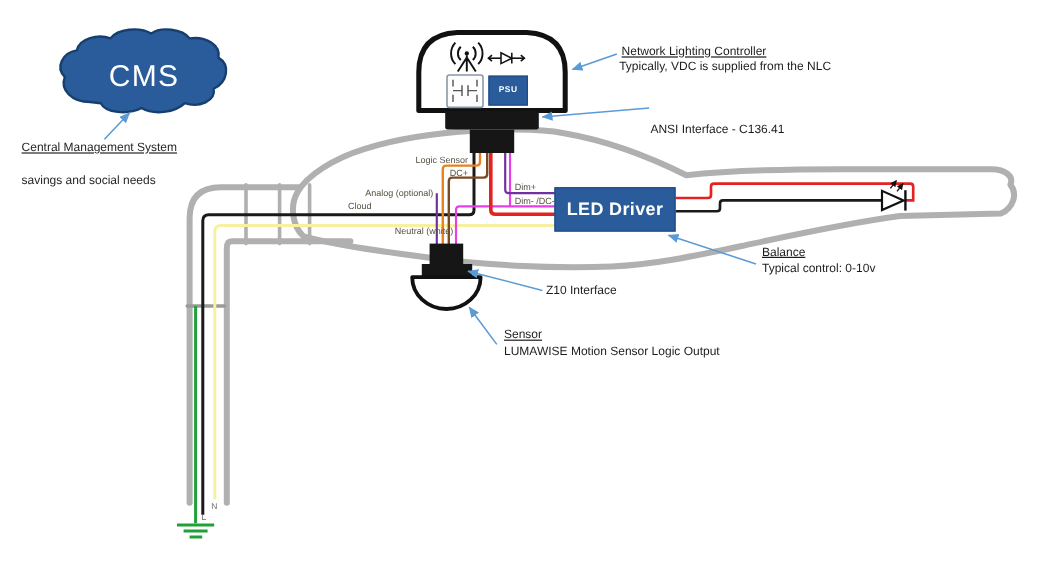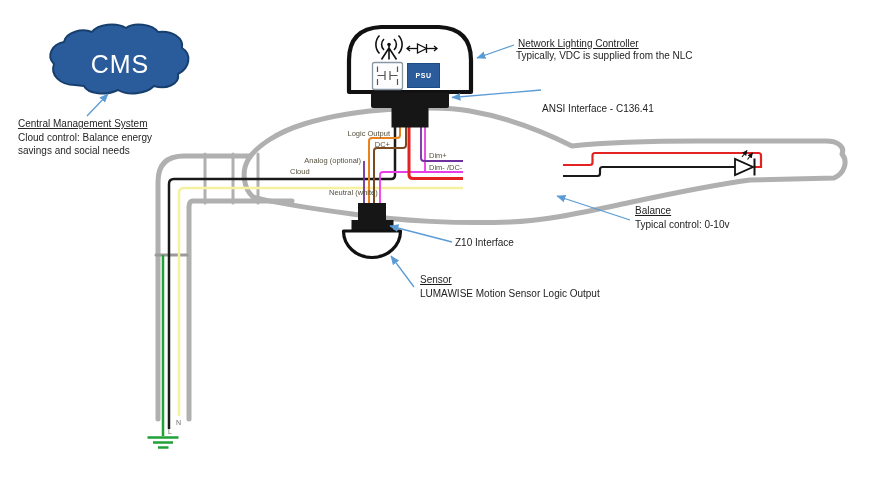--- a/index.html
+++ b/index.html
@@ -146,39 +146,41 @@
       <path d="M 630,220 L 557,196" marker-end="url(#arrB)"></path>
       <path d="M 452,242 L 390,226" marker-end="url(#arrB)"></path>
       <path d="M 414,287 L 391,256" marker-end="url(#arrB)"></path>
       <path d="M 87,116 L 108,94" marker-end="url(#arrB)"></path>
     </g>
   </svg>
 
   <div class="lbl" id="cms-text">CMS</div>
 
   <div class="lbl cms-blk" style="left:18px;top:118px;text-decoration:underline;">Central Management System</div>
-  <div class="lbl cms-blk" style="left:18px;top:131.5px;">Cloud control: Balance energy</div>
   <div class="lbl cms-blk" style="left:18px;top:145px;">savings and social needs</div>
 
   <div class="lbl ann-u" style="left:518px;top:37.5px;">Network Lighting Controller</div>
   <div class="lbl ann" style="left:516px;top:50px;">Typically, VDC is supplied from the NLC</div>
   <div class="lbl ann" style="left:542px;top:75px;margin-top:28px;">ANSI Interface - C136.41</div>
 
   <div class="bluebox" id="psu-box">
     <span>PSU</span>
   </div>
+  <div class="bluebox" id="led-driver-box">
+    <span>LED Driver</span>
+  </div>
 
   <div class="lbl ann-u" style="left:635px;top:204.5px;">Balance</div>
   <div class="lbl ann" style="left:635px;top:218.5px;">Typical control: 0-10v</div>
 
   <div class="lbl ann" style="left:455px;top:236.5px;">Z10 Interface</div>
   <div class="lbl ann-u" style="left:420px;top:273.5px;">Sensor</div>
   <div class="lbl ann" style="left:420px;top:287.5px;">LUMAWISE Motion Sensor Logic Output</div>
 
-  <div class="lbl wirelbl ralign" style="left:330px;top:129.5px;width:60px;">Logic Output</div>
+  <div class="lbl wirelbl ralign" style="left:330px;top:129.5px;width:60px;">Logic Sensor</div>
   <div class="lbl wirelbl ralign" style="left:330px;top:140.5px;width:60px;">DC+</div>
   <div class="lbl wirelbl ralign" style="left:281px;top:156.5px;width:80px;">Analog (optional)</div>
   <div class="lbl wirelbl" style="left:290px;top:168px;">Cloud</div>
   <div class="lbl wirelbl" style="left:290px;top:189px;padding-left:39px;">Neutral (white)</div>
   <div class="lbl wirelbl" style="left:429px;top:151.5px;text-align:right;">Dim+</div>
   <div class="lbl wirelbl" style="left:429px;top:163.5px;">Dim- /DC-</div>
 
   <div class="lbl tinylbl" style="left:176px;top:419px;">N</div>
   <div class="lbl tinylbl" style="left:168px;top:428px;">L</div>
 

